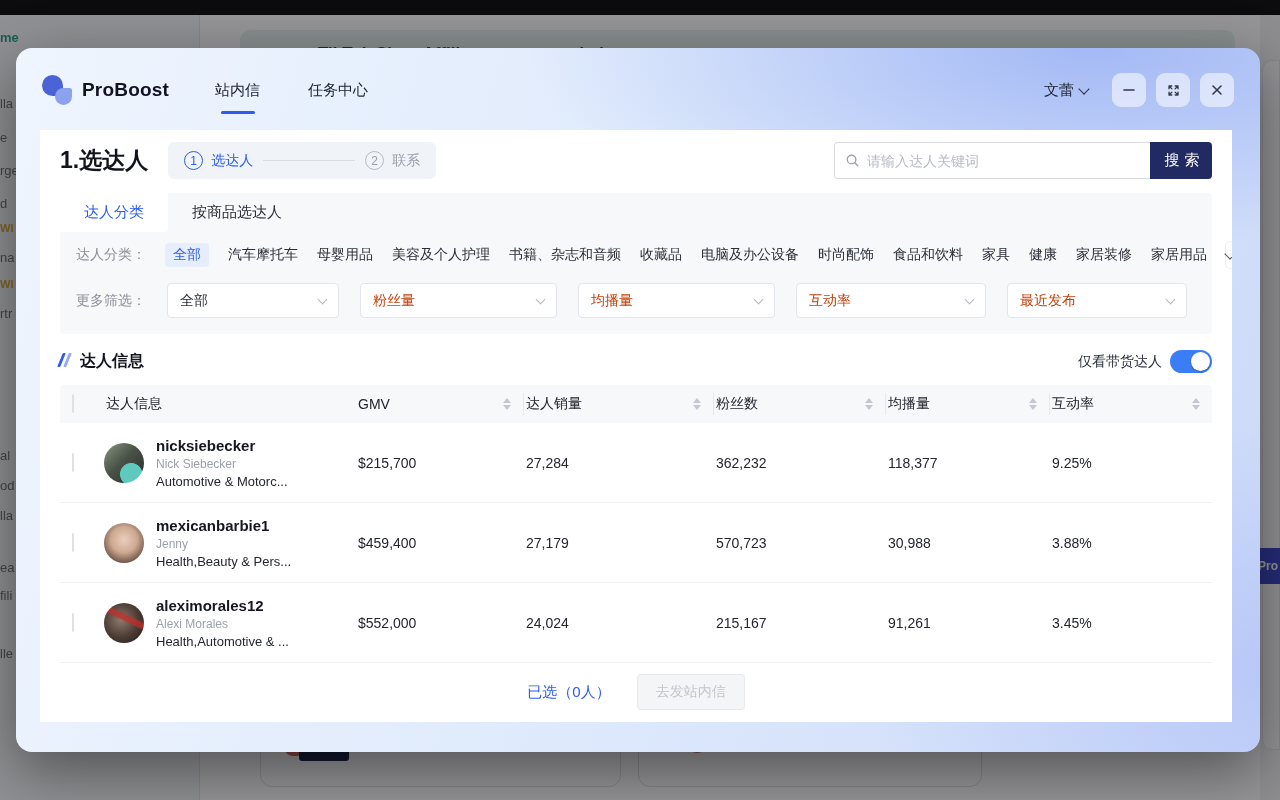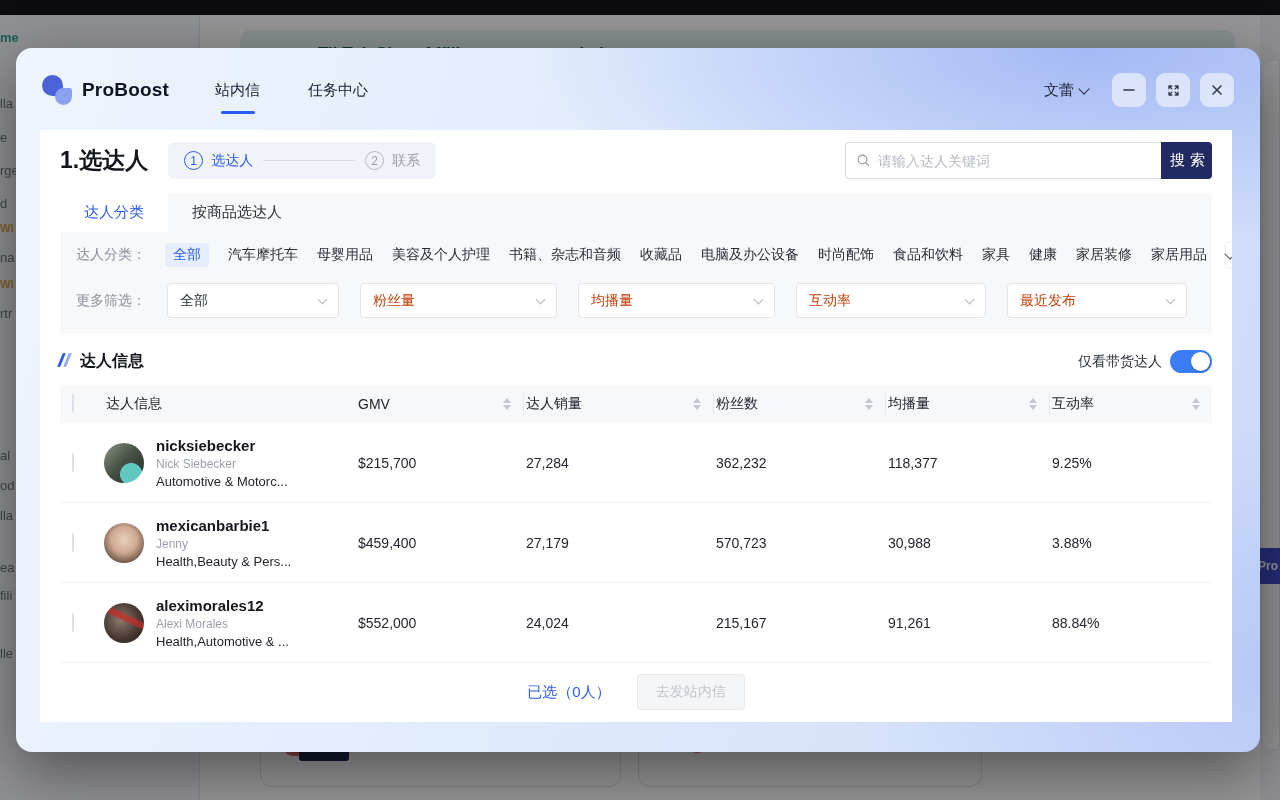--- a/index.html
+++ b/index.html
@@ -63,21 +63,21 @@
   .step-circle { width:19px; height:19px; border-radius:50%; border:1.5px solid #2b5cf0; color:#2b5cf0; font-size:12px; display:flex; align-items:center; justify-content:center; }
   .step-label { font-size:14px; color:#2b5cf0; }
   .step.inactive .step-circle { border-color:#b6bac4; color:#9aa0ab; }
   .step.inactive .step-label { color:#9aa0ab; }
   .step { display:flex; align-items:center; gap:8px; }
   .step-line { width:92px; height:1px; background:#d7dbe3; }
   .search-group { margin-left:auto; display:flex; }
   .search-box { display:flex; align-items:center; width:316px; height:37px; background:#fff; border:1px solid #d8dade; border-right:none; border-radius:4px 0 0 4px; padding:0 10px; }
   .search-box input { border:none; outline:none; flex:1; font-size:14px; color:#333; background:transparent; font-family:inherit; }
   .search-box input::placeholder { color:#b7bbc4; }
-  .search-btn { width:51px; height:37px; background:#222a63; color:#fff; font-size:15px; letter-spacing:5px; padding-left:7px; border:none; border-radius:0 4px 4px 0; cursor:pointer; font-family:inherit; }
+  .search-btn { width:62px; height:37px; background:#222a63; color:#fff; font-size:15px; letter-spacing:5px; padding-left:7px; border:none; border-radius:0 4px 4px 0; cursor:pointer; font-family:inherit; }
 
   
   .filter-block { background:#f7f8fa; border-radius:4px; margin-bottom:16px; }
   .tab-row { display:flex; }
   .tab { padding:10px 24px; font-size:15px; color:#2a2f3a; cursor:pointer; }
   .tab.active { background:#ffffff; color:#2b5cf0; border-radius:0 0 4px 0; }
   .filter-content { padding:10px 16px 16px; }
   .cat-row { display:flex; align-items:center; flex-wrap:nowrap; gap:19px; margin-bottom:15px; }
   .cat-label, .more-label { font-size:14px; color:#8a8f99; flex:0 0 auto; }
   .cat-item { font-size:14px; color:#2a2f3a; white-space:nowrap; cursor:pointer; }
@@ -388,21 +388,21 @@
           <div class="inf-texts">
             <span class="inf-user">aleximorales12</span>
             <span class="inf-name">Alexi Morales</span>
             <span class="inf-cat">Health,Automotive &amp; ...</span>
           </div>
         </div>
         <div class="cell-num">$552,000</div>
         <div class="cell-num">24,024</div>
         <div class="cell-num">215,167</div>
         <div class="cell-num">91,261</div>
-        <div class="cell-num">88.84%</div>
+        <div class="cell-num">3.45%</div>
       </div>
 
       <div class="panel-footer">
         <span class="selected-text">已选（0人）</span>
         <button class="send-btn" disabled="">去发站内信</button>
       </div>
 
     </div>
   </div>
 </div>

